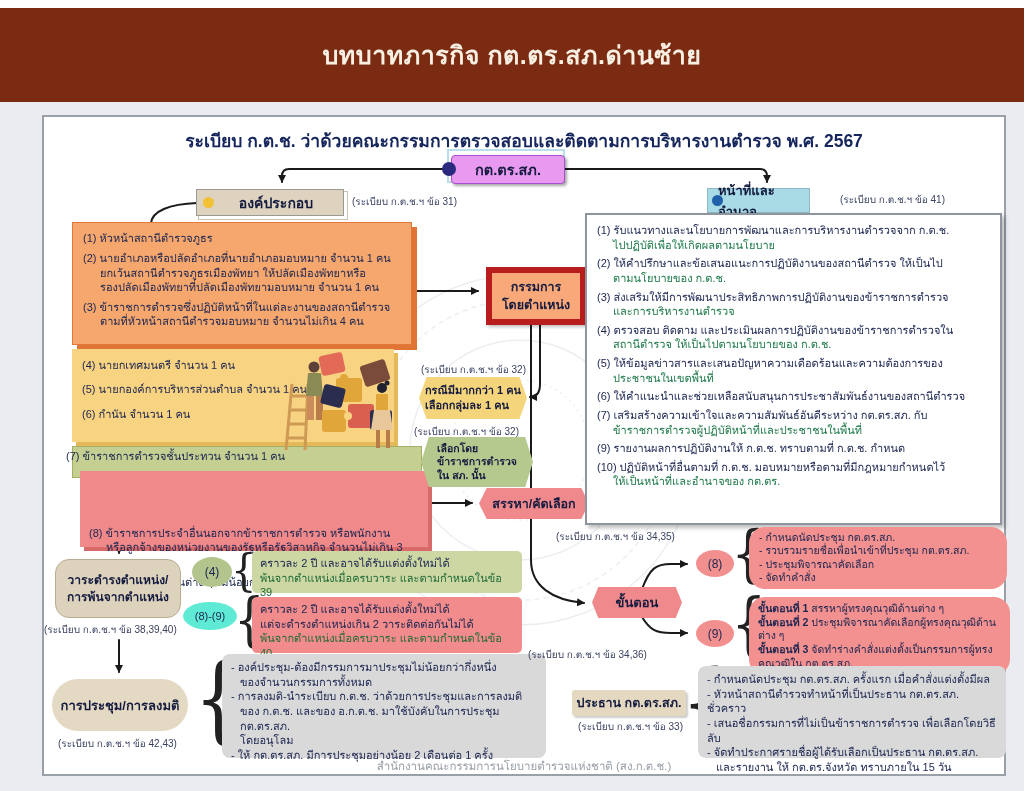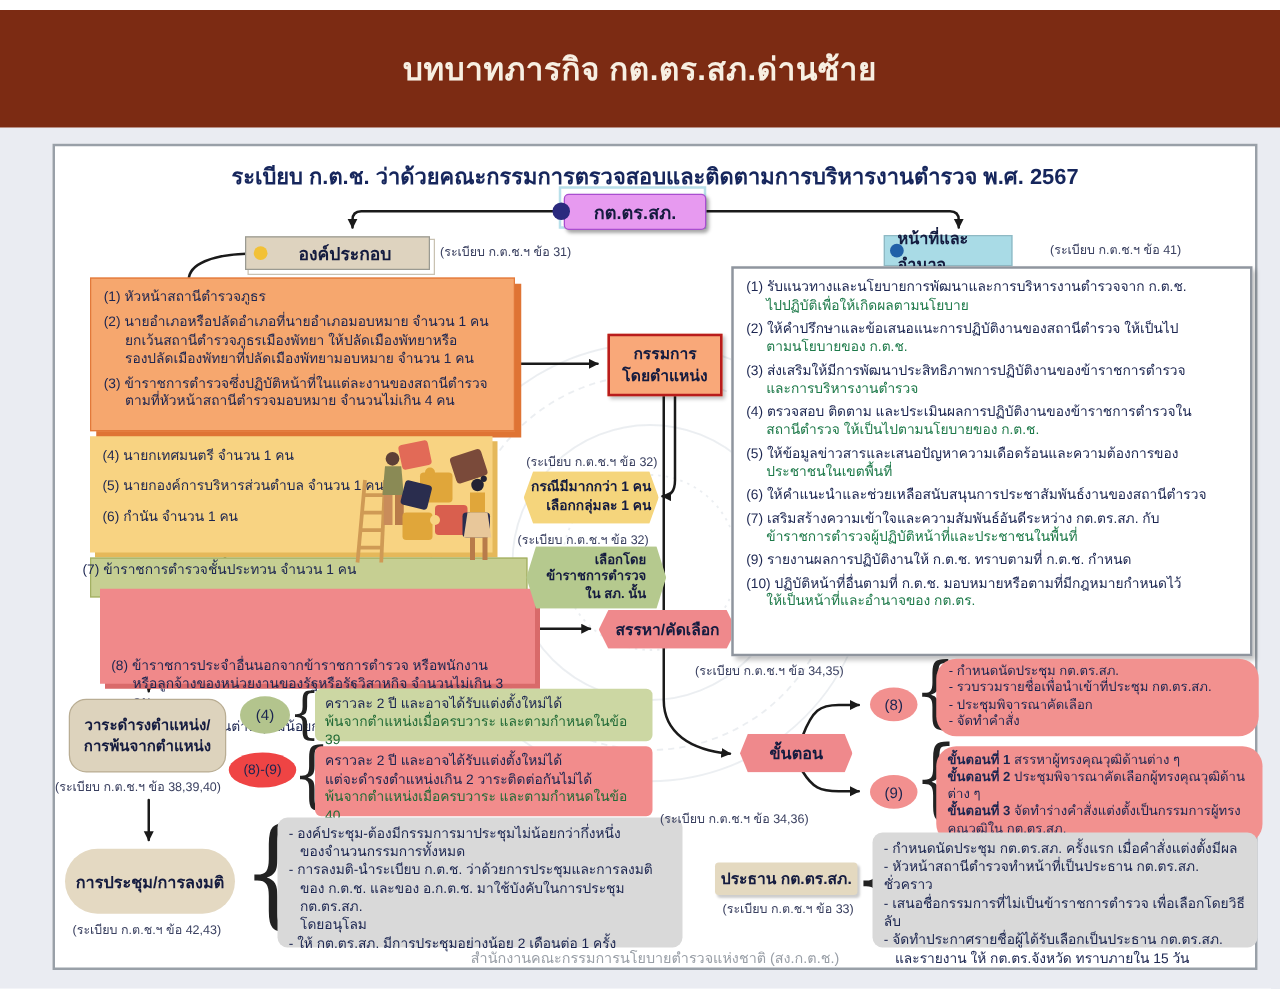--- a/index.html
+++ b/index.html
@@ -40,26 +40,26 @@
   .box-orange .item{margin-bottom:6px;}
   .box-yellow{left:72px;top:349px;width:322px;height:93px;background:#f8d382;
               box-shadow:4px 4px 0 #e5b85a;padding:9px 10px;}
   .box-yellow .item{margin-bottom:10px;}
   .bar-green{left:72px;top:446px;width:350px;height:32px;background:#c6cf92;border:1px solid #a3b063;
              padding:2px 10px;}
   .box-pink{left:80px;top:471px;width:348px;height:76px;background:#f0898a;
             box-shadow:4px 4px 0 #d96a6a;padding:7px 9px;}
   .box-pink .item{margin-bottom:6px;}
   
-  .comm-box{left:486px;top:267px;width:88px;height:46px;background:#f9a879;border:2px solid #b91c1c;
+  .comm-box{left:486px;top:267px;width:88px;height:46px;background:#f9a879;border:6px solid #b91c1c;
             display:flex;align-items:center;justify-content:center;text-align:center;
             font-size:12.5px;font-weight:bold;white-space:pre-line;line-height:1.45;color:#141b3f;
             box-shadow:2px 2px 3px rgba(0,0,0,.25);}
   .hex{clip-path:polygon(7% 0,93% 0,100% 50%,93% 100%,7% 100%,0 50%);
-       display:flex;align-items:center;justify-content:center;text-align:right;
+       display:flex;align-items:center;justify-content:center;text-align:left;
        font-weight:bold;color:#141b3f;white-space:pre-line;}
   .hex-more{left:419px;top:377px;width:108px;height:42px;background:#f5d57c;font-size:11px;line-height:1.35;}
   .hex-elect{left:421px;top:437px;width:112px;height:50px;background:#b5c98e;font-size:10.5px;line-height:1.3;}
   .hex-select{left:479px;top:488px;width:110px;height:31px;background:#ef898c;font-size:12.5px;}
   .hex-steps{left:592px;top:587px;width:90px;height:31px;background:#ef898c;font-size:13px;}
   .ref32a{left:421px;top:362px;}
   .ref32b{left:414px;top:424px;}
   
   .fn-panel{left:585px;top:213px;width:417px;height:312px;background:#ffffff;border:2px solid #8f959e;
             box-sizing:border-box;box-shadow:3px 3px 4px rgba(0,0,0,.25);padding:8px 10px;
@@ -67,21 +67,21 @@
   .fn-item{margin-bottom:4px;}
   .fn-item .l1{display:block;color:#1b2550;}
   .fn-item .l2{display:block;color:#1e7a4a;padding-left:16px;}
   
   .tenure-lbl{left:55px;top:559px;width:124px;height:57px;background:#ddd3bd;border:1px solid #b9ad93;
               border-radius:14px;display:flex;align-items:center;justify-content:center;text-align:center;
               font-size:12px;font-weight:bold;white-space:pre-line;line-height:1.4;color:#141b3f;}
   .ref-tenure{left:44px;top:622px;}
   .oval{display:flex;align-items:center;justify-content:center;border-radius:50%;color:#1b2550;}
   .oval4{left:192px;top:557px;width:40px;height:30px;background:#b3c48d;font-size:12px;}
-  .oval89{left:183px;top:602px;width:54px;height:28px;background:#ef4444;font-size:11px;}
+  .oval89{left:183px;top:602px;width:54px;height:28px;background:#5eead4;font-size:11px;}
   .note{box-sizing:border-box;border-radius:5px;padding:5px 8px;font-size:11px;line-height:1.32;}
   .note-green{left:252px;top:551px;width:270px;height:42px;background:#ccd7a3;}
   .note-red{left:252px;top:597px;width:270px;height:56px;background:#f28c8c;}
   .note .ln{display:block;color:#1b2550;}
   .note .ln.grn{color:#226b37;}
   .meet-lbl{left:52px;top:679px;width:136px;height:52px;background:#e4d9c2;border-radius:26px;
             display:flex;align-items:center;justify-content:center;font-size:13px;font-weight:bold;color:#141b3f;}
   .ref-meet{left:58px;top:736px;}
   .gray-box{box-sizing:border-box;background:#d9d9d9;border-radius:8px;font-size:11px;line-height:1.33;color:#1b2550;}
   .meet-box{left:222px;top:654px;width:324px;height:104px;padding:6px 9px;}

